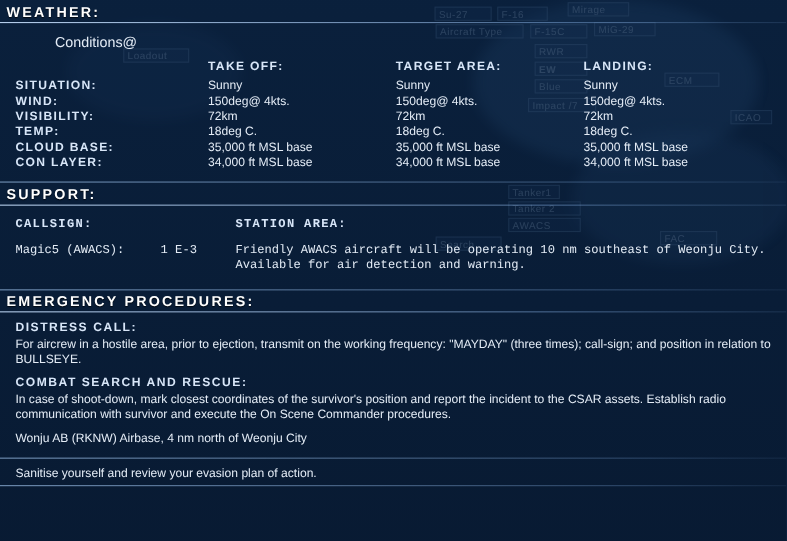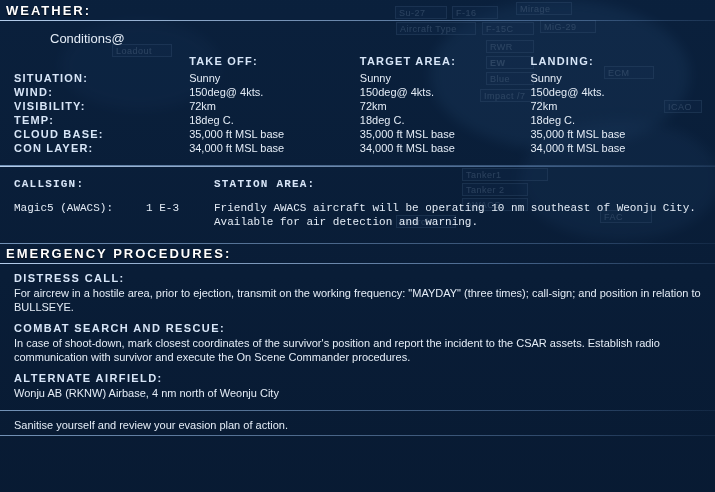--- a/index.html
+++ b/index.html
@@ -190,21 +190,21 @@
       <div class="bg-card" style="left: 396px; top: 22px; width: 80px; height: 13px;">Aircraft Type</div>
       <div class="bg-card" style="left: 482px; top: 22px; width: 52px; height: 13px;">F-15C</div>
       <div class="bg-card" style="left: 540px; top: 20px; width: 56px; height: 13px;">MiG-29</div>
       <div class="bg-card" style="left: 486px; top: 40px; width: 48px; height: 13px;">RWR</div>
       <div class="bg-card" style="left: 486px; top: 56px; width: 48px; height: 13px; font-weight: bold;">EW</div>
       <div class="bg-card" style="left: 486px; top: 72px; width: 48px; height: 13px;">Blue</div>
       <div class="bg-card" style="left: 480px; top: 89px; width: 62px; height: 13px;">Impact /7</div>
       <div class="bg-card" style="left: 112px; top: 44px; width: 60px; height: 13px;">Loadout</div>
       <div class="bg-card" style="left: 604px; top: 66px; width: 50px; height: 13px;">ECM</div>
       <div class="bg-card" style="left: 664px; top: 100px; width: 38px; height: 13px;">ICAO</div>
-      <div class="bg-card" style="left: 462px; top: 168px; width: 86px; height: 13px;">Tanker1</div>
+      <div class="bg-card" style="left: 462px; top: 168px; width: 47px; height: 13px;">Tanker1</div>
       <div class="bg-card" style="left: 462px; top: 183px; width: 66px; height: 13px;">Tanker 2</div>
       <div class="bg-card" style="left: 462px; top: 198px; width: 66px; height: 13px;">AWACS</div>
       <div class="bg-card" style="left: 600px; top: 210px; width: 52px; height: 13px;">FAC</div>
       <div class="bg-card" style="left: 396px; top: 215px; width: 60px; height: 13px;">Search</div>
     </div>
 
   <div class="content">
 
     <div>
       <div class="section-title">Weather:</div>
@@ -258,20 +258,21 @@
             <td class="col-c">34,000 ft MSL base</td>
           </tr>
         </tbody>
           </table>
       </div>
     </div>
 
     <div class="rule thin" style="margin-top:10px;"></div>
 
     <div>
+      <div class="section-title">Support:</div>
       <div class="rule"></div>
 
       <div class="support-wrap">
         <table class="sp-table">
           <tbody>
               <tr class="sp-head">
             <td class="sp-c1">Callsign:</td>
             <td class="sp-c2"></td>
             <td class="sp-c3">Station Area:</td>
           </tr>
@@ -296,21 +297,20 @@
           <span class="sub-head">Distress call:</span>
           <p>For aircrew in a hostile area, prior to ejection, transmit on the working frequency: "MAYDAY" (three times); call-sign; and position in relation to BULLSEYE.</p>
         </div>
 
         <div class="block">
           <span class="sub-head">Combat Search and Rescue:</span>
           <p>In case of shoot-down, mark closest coordinates of the survivor's position and report the incident to the CSAR assets. Establish radio communication with survivor and execute the On Scene Commander procedures.</p>
         </div>
 
         <div class="block">
-          <span class="sub-head">Alternate airfield:</span>
           <p>Wonju AB (RKNW) Airbase, 4 nm north of Weonju City</p>
         </div>
 
         <div class="rule thin" style="margin-top:8px;"></div>
 
         <div class="note">Sanitise yourself and review your evasion plan of action.</div>
 
         <div class="rule thin"></div>
 
       </div>

